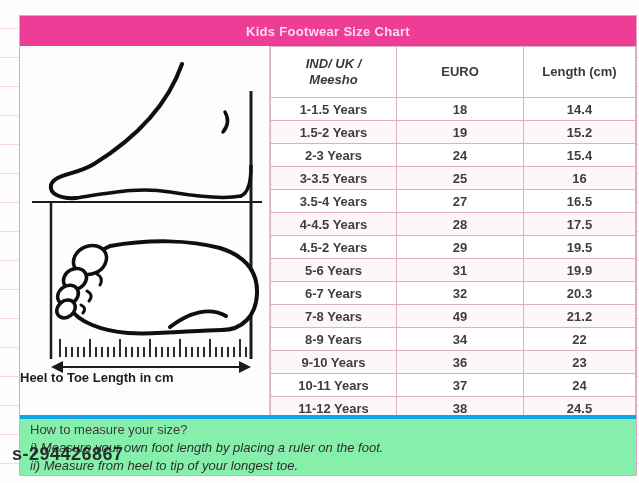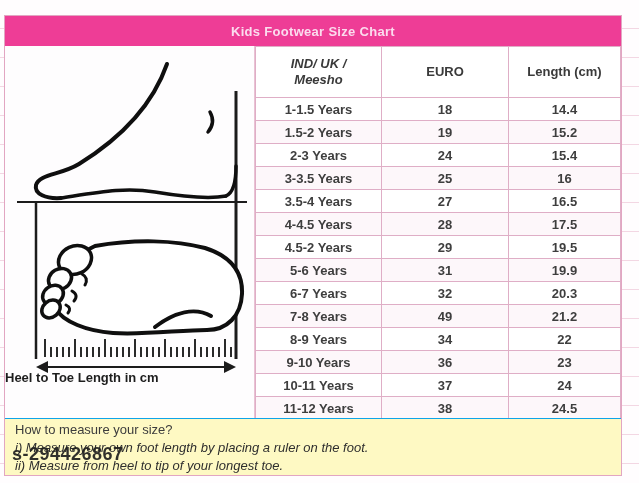--- a/index.html
+++ b/index.html
@@ -2,21 +2,21 @@
 <html><head>
 <meta charset="utf-8">
 <style>
   html,body{margin:0;padding:0;}
   body{
     width:639px;height:483px;position:relative;overflow:hidden;
     font-family:"Liberation Sans",sans-serif;
     background:repeating-linear-gradient(to bottom,#fffdfe 0 28px,#f3d7e3 28px 29px);
   }
   .panel{
-    position:absolute;left:4px;top:15px;width:618px;height:461px;
+    position:absolute;left:19px;top:15px;width:618px;height:461px;
     background:#ffffff;border:1px solid #e2a6c2;box-sizing:border-box;
     display:flex;flex-direction:column;
   }
   .title-bar{
     height:30px;flex:0 0 30px;background:#ee3d96;
     display:flex;align-items:center;justify-content:center;
   }
   .title-bar span{
     color:#fbdcee;font-size:13px;font-weight:bold;letter-spacing:.3px;
   }
@@ -36,22 +36,22 @@
   }
   .size-table th,.size-table td{
     border:1px solid #dfaec6;text-align:center;vertical-align:middle;
     padding:0;color:#3e3e3e;overflow:hidden;
   }
   .size-table thead th{height:50px;font-size:13px;font-weight:bold;color:#3a3a3a;line-height:1.25;}
   .size-table td{height:22px;font-size:13px;font-weight:600;}
   .size-table tbody tr:nth-child(even) td{background:#fdf7fa;}
   .col-age{width:125px;font-style:italic;} .col-euro{width:126px;}
   .howto{
-    flex:0 0 57px;border-top:1px solid #0ea5e9;box-sizing:border-box;
-    padding:3px 10px 0 10px;background:#fef9c3;
+    flex:0 0 57px;border-top:4px solid #0ea5e9;box-sizing:border-box;
+    padding:3px 10px 0 10px;background:#86efac;
   }
   .howto-heading{font-size:13px;color:#3c3c3c;margin-bottom:2px;}
   .howto-step{font-size:13px;font-style:italic;color:#2e2e2e;line-height:18px;}
   .watermark{
     position:absolute;left:12px;top:444px;font-size:18px;font-weight:bold;
     color:#1f1f1f;letter-spacing:.5px;opacity:.92;
   }
 </style>
 </head>
 <body>

